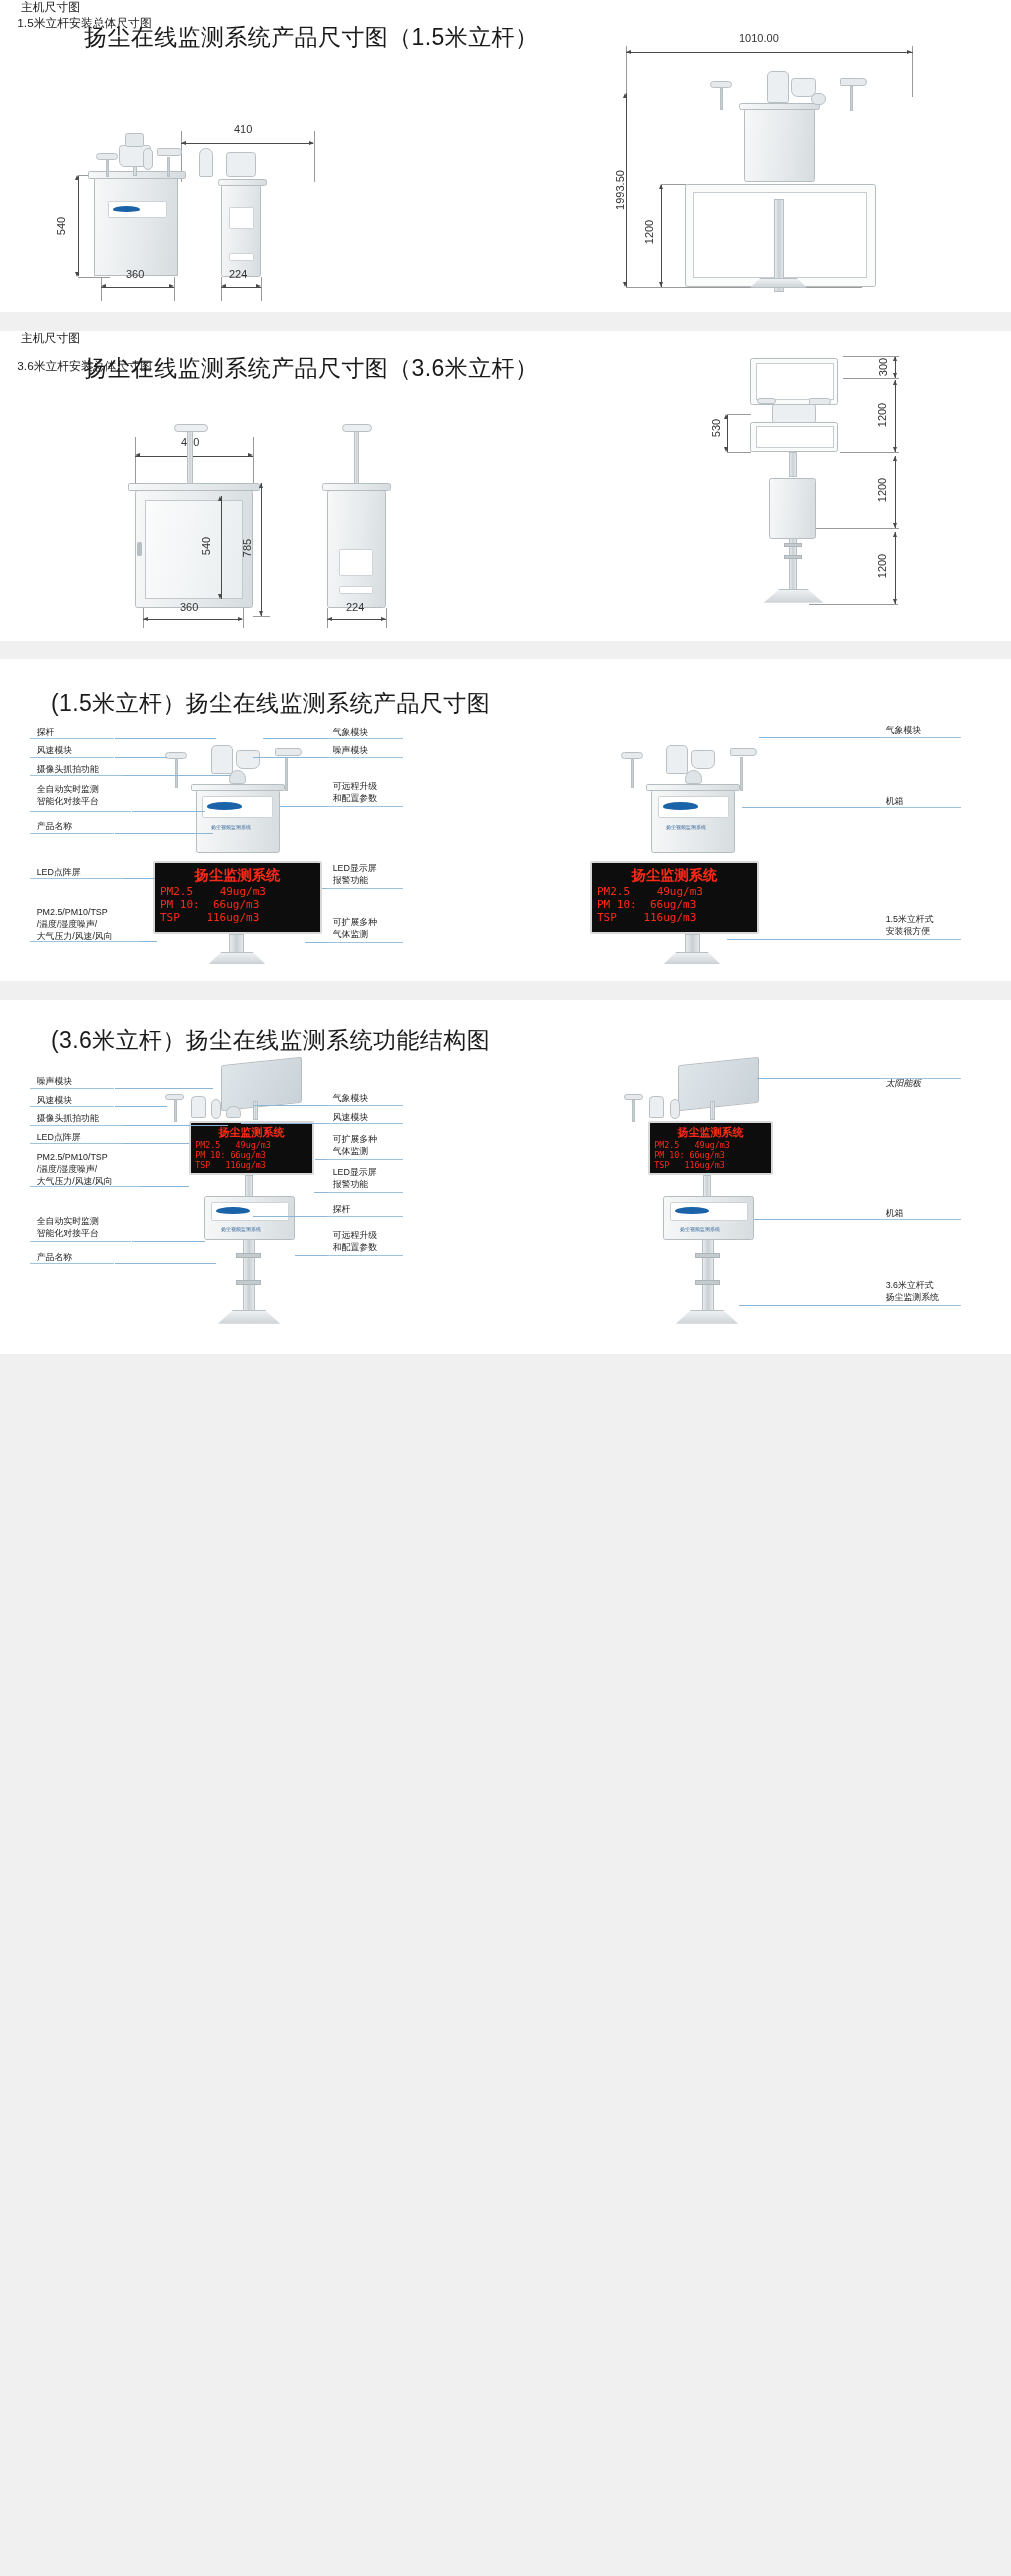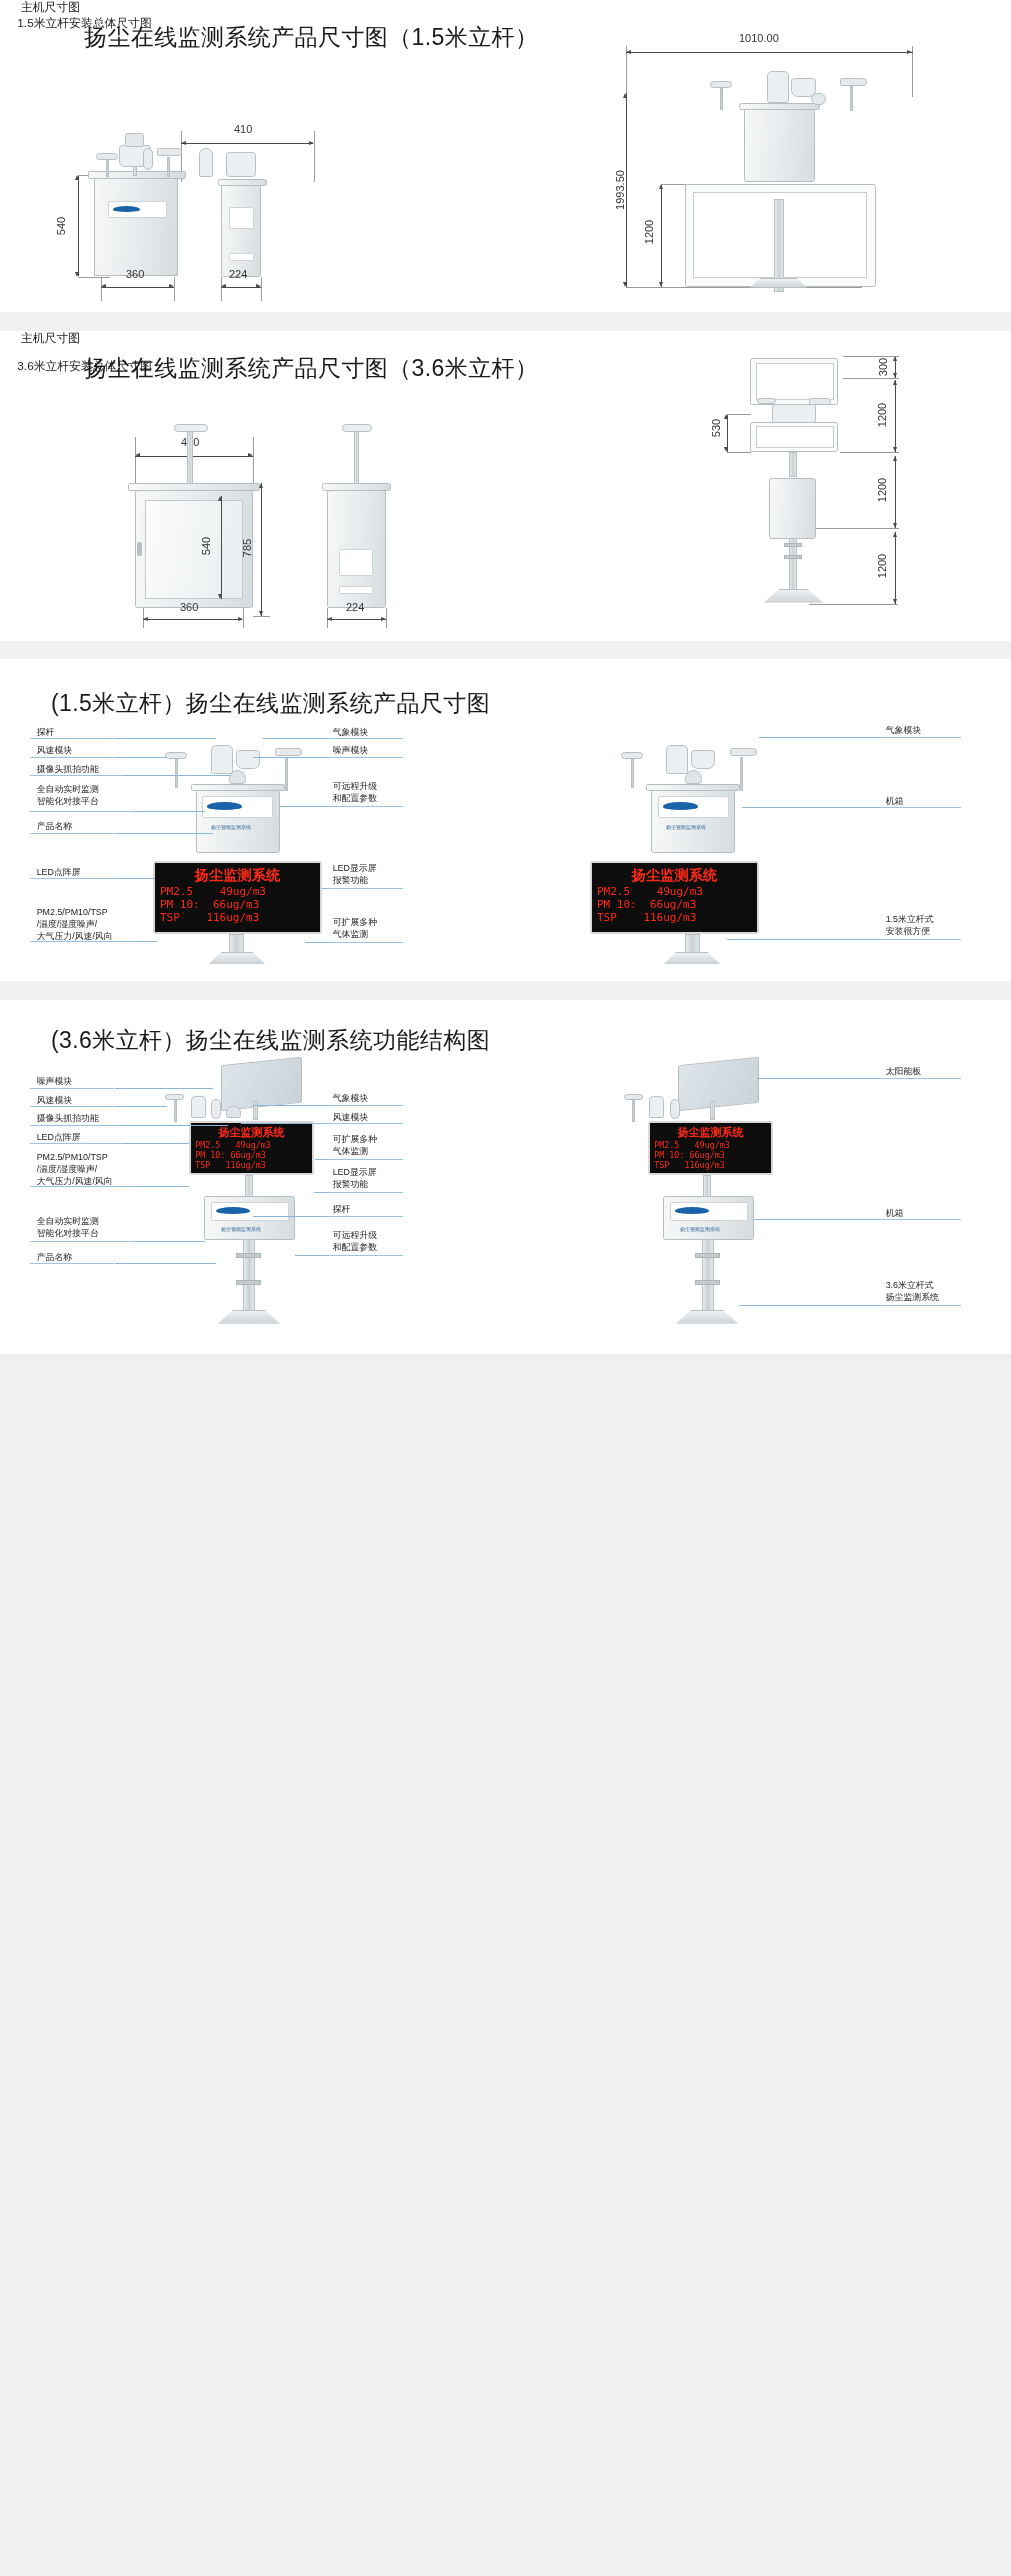--- a/index.html
+++ b/index.html
@@ -561,21 +561,21 @@
 
     <div class="callout" style="left:331px; top:202px;">探杆</div>
     <div class="callout-rule" style="left:327px; top:216px; width:76px;"></div>
     <div class="callout-line" style="left:253px; top:216px; width:74px;"></div>
 
     <div class="callout" style="left:331px; top:228px;">可远程升级
 和配置参数</div>
     <div class="callout-rule" style="left:327px; top:255px; width:76px;"></div>
     <div class="callout-line" style="left:295px; top:255px; width:32px;"></div>
 
-    <div class="callout" style="left:884px; top:64px;">太阳能板</div>
+    <div class="callout" style="left:884px; top:76px;font-style:italic;">太阳能板</div>
     <div class="callout-rule" style="left:880px; top:78px; width:81px;"></div>
     <div class="callout-line" style="left:757px; top:78px; width:123px;"></div>
 
     <div class="callout" style="left:884px; top:206px;">机箱</div>
     <div class="callout-rule" style="left:880px; top:219px; width:81px;"></div>
     <div class="callout-line" style="left:754px; top:219px; width:126px;"></div>
 
     <div class="callout" style="left:884px; top:278px;">3.6米立杆式
 扬尘监测系统</div>
     <div class="callout-rule" style="left:880px; top:305px; width:81px;"></div>

